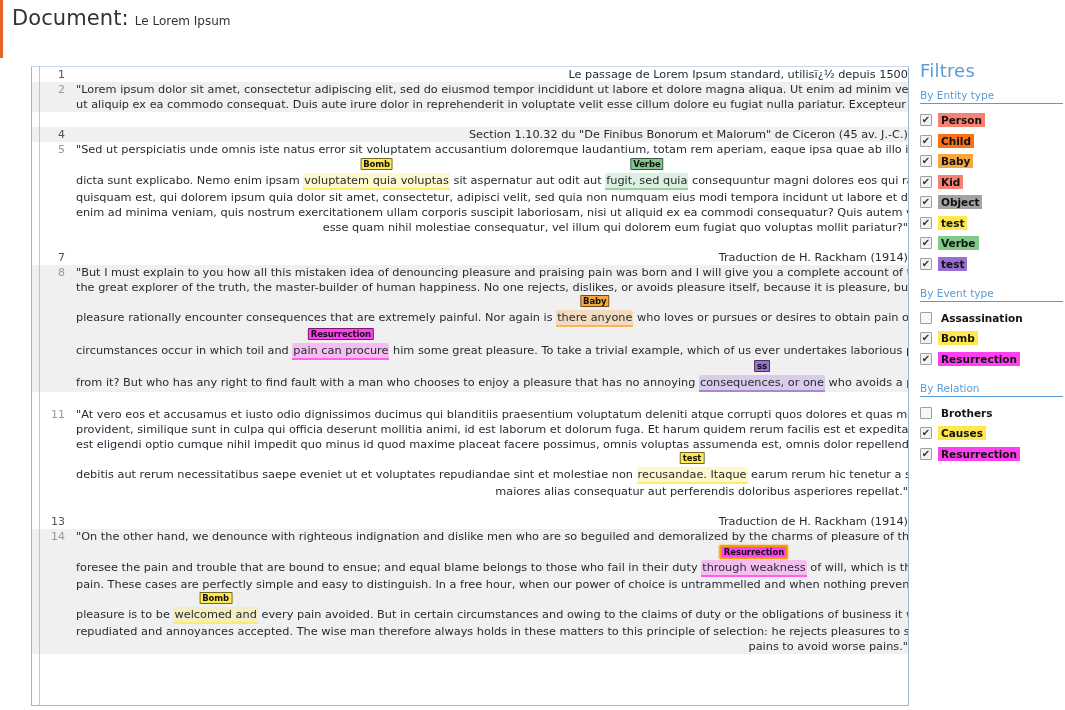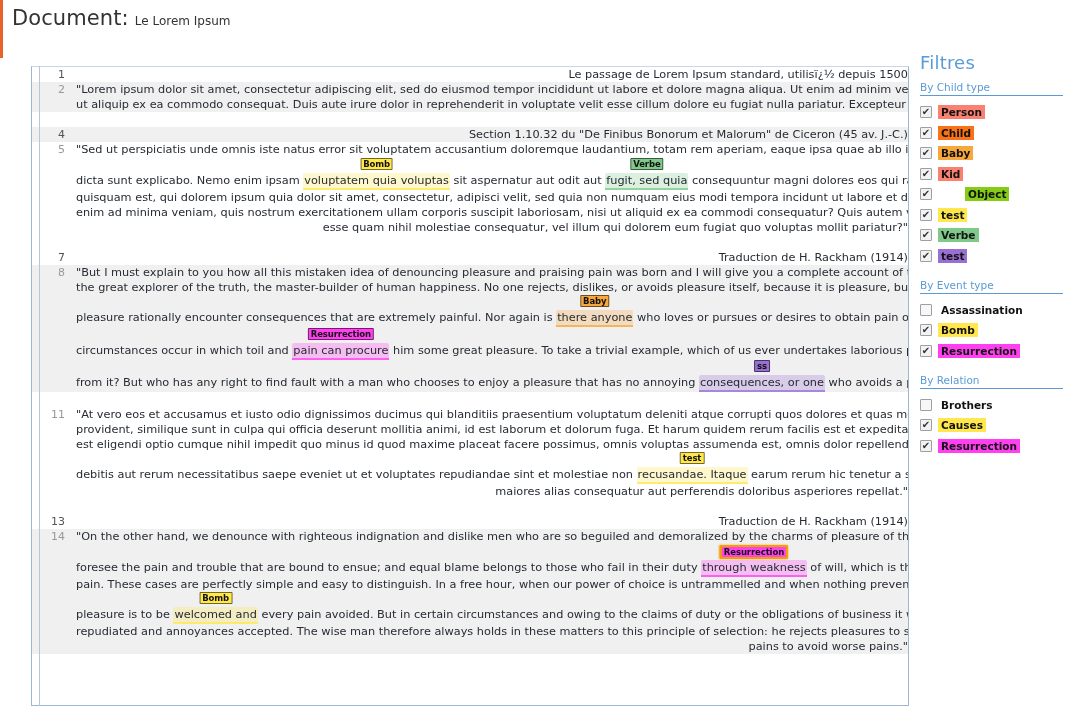--- a/index.html
+++ b/index.html
@@ -103,21 +103,21 @@
     border-radius: 1px;
     color: #111;
     font-weight: bold;
     white-space: nowrap;
     letter-spacing: -0.1px;
   }
   .ann.sel .lab { border: 2px solid #f0a000; box-shadow: 0 0 2px #f0a000; }
 
   
   .sidebar {
-    position: absolute; left: 920px; top: 52px;
+    position: absolute; left: 920px; top: 60px;
     width: 145px;
   }
   .side-title {
     font-size: 18px; color: #5b9bd5; font-weight: 400;
     margin: 0 0 8px 0; letter-spacing: 0.2px;
   }
   .sect-head {
     font-size: 10.5px; color: #5b9bd5;
     padding-bottom: 2px;
     border-bottom: 1px solid #5b9bd5;
@@ -256,40 +256,40 @@
           </div>
         </div>
       </div>
   </div>
   <div class="gutter-line"></div>
 
   <div class="sidebar">
     <div class="side-title">Filtres</div>
     <div id="filter-sections">
         <div class="sect">
-          <div class="sect-head">By Child type</div>
+          <div class="sect-head">By Entity type</div>
           <div class="filt-row">
             <span class="cb">✔</span>
             <span class="filt-lab" style="background: rgb(250, 128, 114);">Person</span>
           </div>
           <div class="filt-row">
             <span class="cb">✔</span>
             <span class="filt-lab" style="background: #f97316;">Child</span>
           </div>
           <div class="filt-row">
             <span class="cb">✔</span>
             <span class="filt-lab" style="background: rgb(247, 167, 60);">Baby</span>
           </div>
           <div class="filt-row">
             <span class="cb">✔</span>
             <span class="filt-lab" style="background: rgb(250, 128, 114);">Kid</span>
           </div>
           <div class="filt-row">
             <span class="cb">✔</span>
-            <span class="filt-lab" style="background: #84cc16; margin-left: 27px;">Object</span>
+            <span class="filt-lab" style="background: #a3a3a3;">Object</span>
           </div>
           <div class="filt-row">
             <span class="cb">✔</span>
             <span class="filt-lab" style="background: rgb(255, 231, 77);">test</span>
           </div>
           <div class="filt-row">
             <span class="cb">✔</span>
             <span class="filt-lab" style="background: rgb(127, 201, 138);">Verbe</span>
           </div>
           <div class="filt-row">

